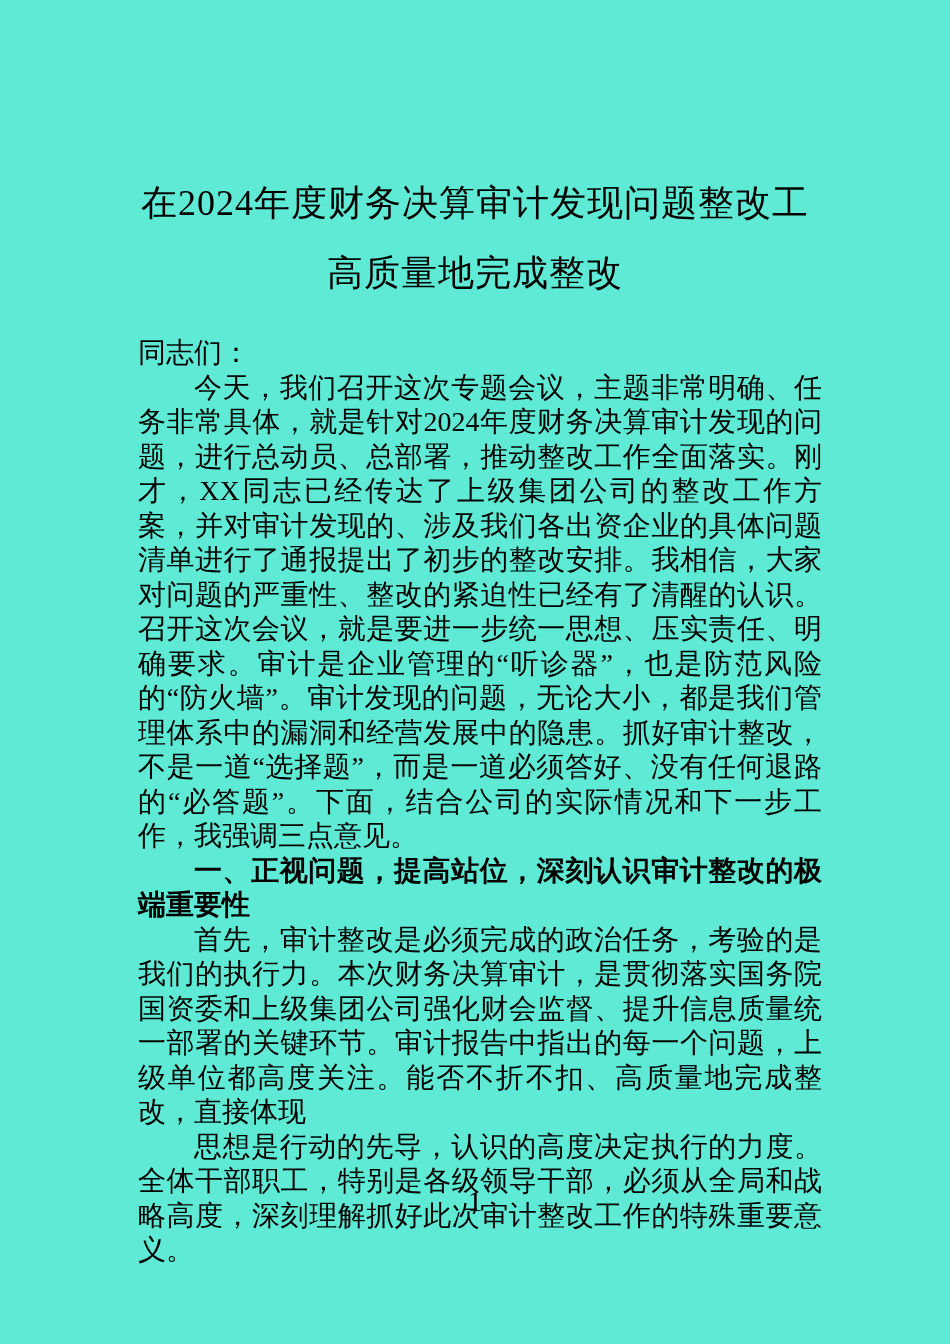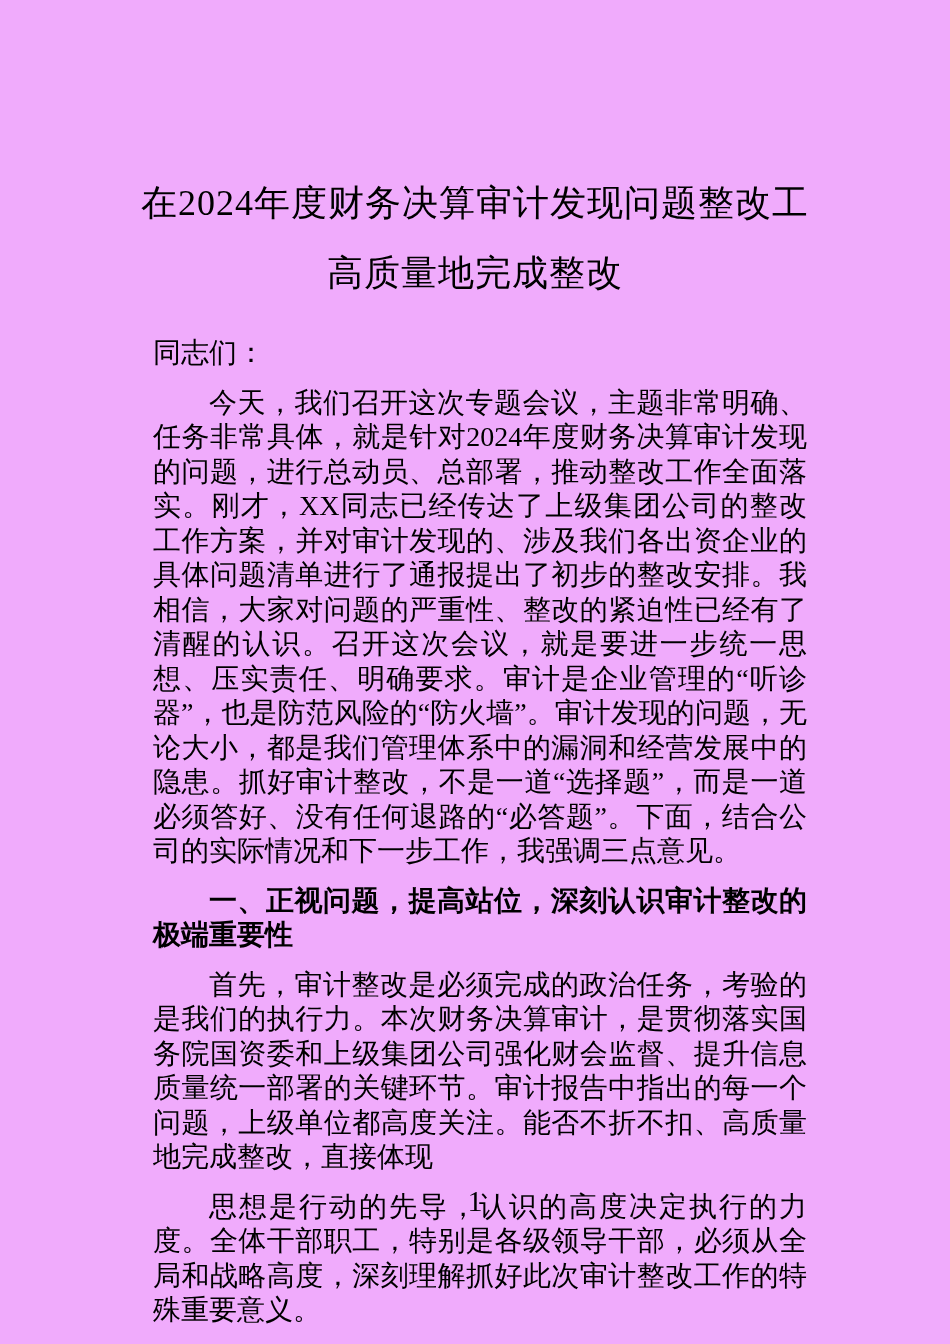--- a/index.html
+++ b/index.html
@@ -15,42 +15,42 @@
     font-family: "Liberation Serif", "Liberation Sans", sans-serif;
     overflow: hidden;
   }
   .page {
     position: absolute;
     left: 0; top: 0;
     width: 950px;
     height: 1344px;
     box-sizing: border-box;
     padding-top: 168px;
-    background: #f0abfc;
+    background: #5eead4;
   }
   .doc-title {
     margin: 0 118px;
     text-align: center;
     font-size: 36px;
     line-height: 70px;
     font-weight: 500;
     letter-spacing: 1px;
   }
   .doc-title .title-line {
     white-space: nowrap;
   }
   .doc-body {
     margin: 28px 128px 0 138px;
     width: 684px;
     font-size: 28px;
     line-height: 34.5px;
     text-align: justify;
   }
   .doc-body p {
-    margin: 15px;
+    margin: 0;
     padding: 0;
     text-indent: 2em;
   }
   .doc-body p.salutation {
     text-indent: 0;
   }
   .doc-body p.heading {
     font-weight: 700;
   }
   .page-number {

